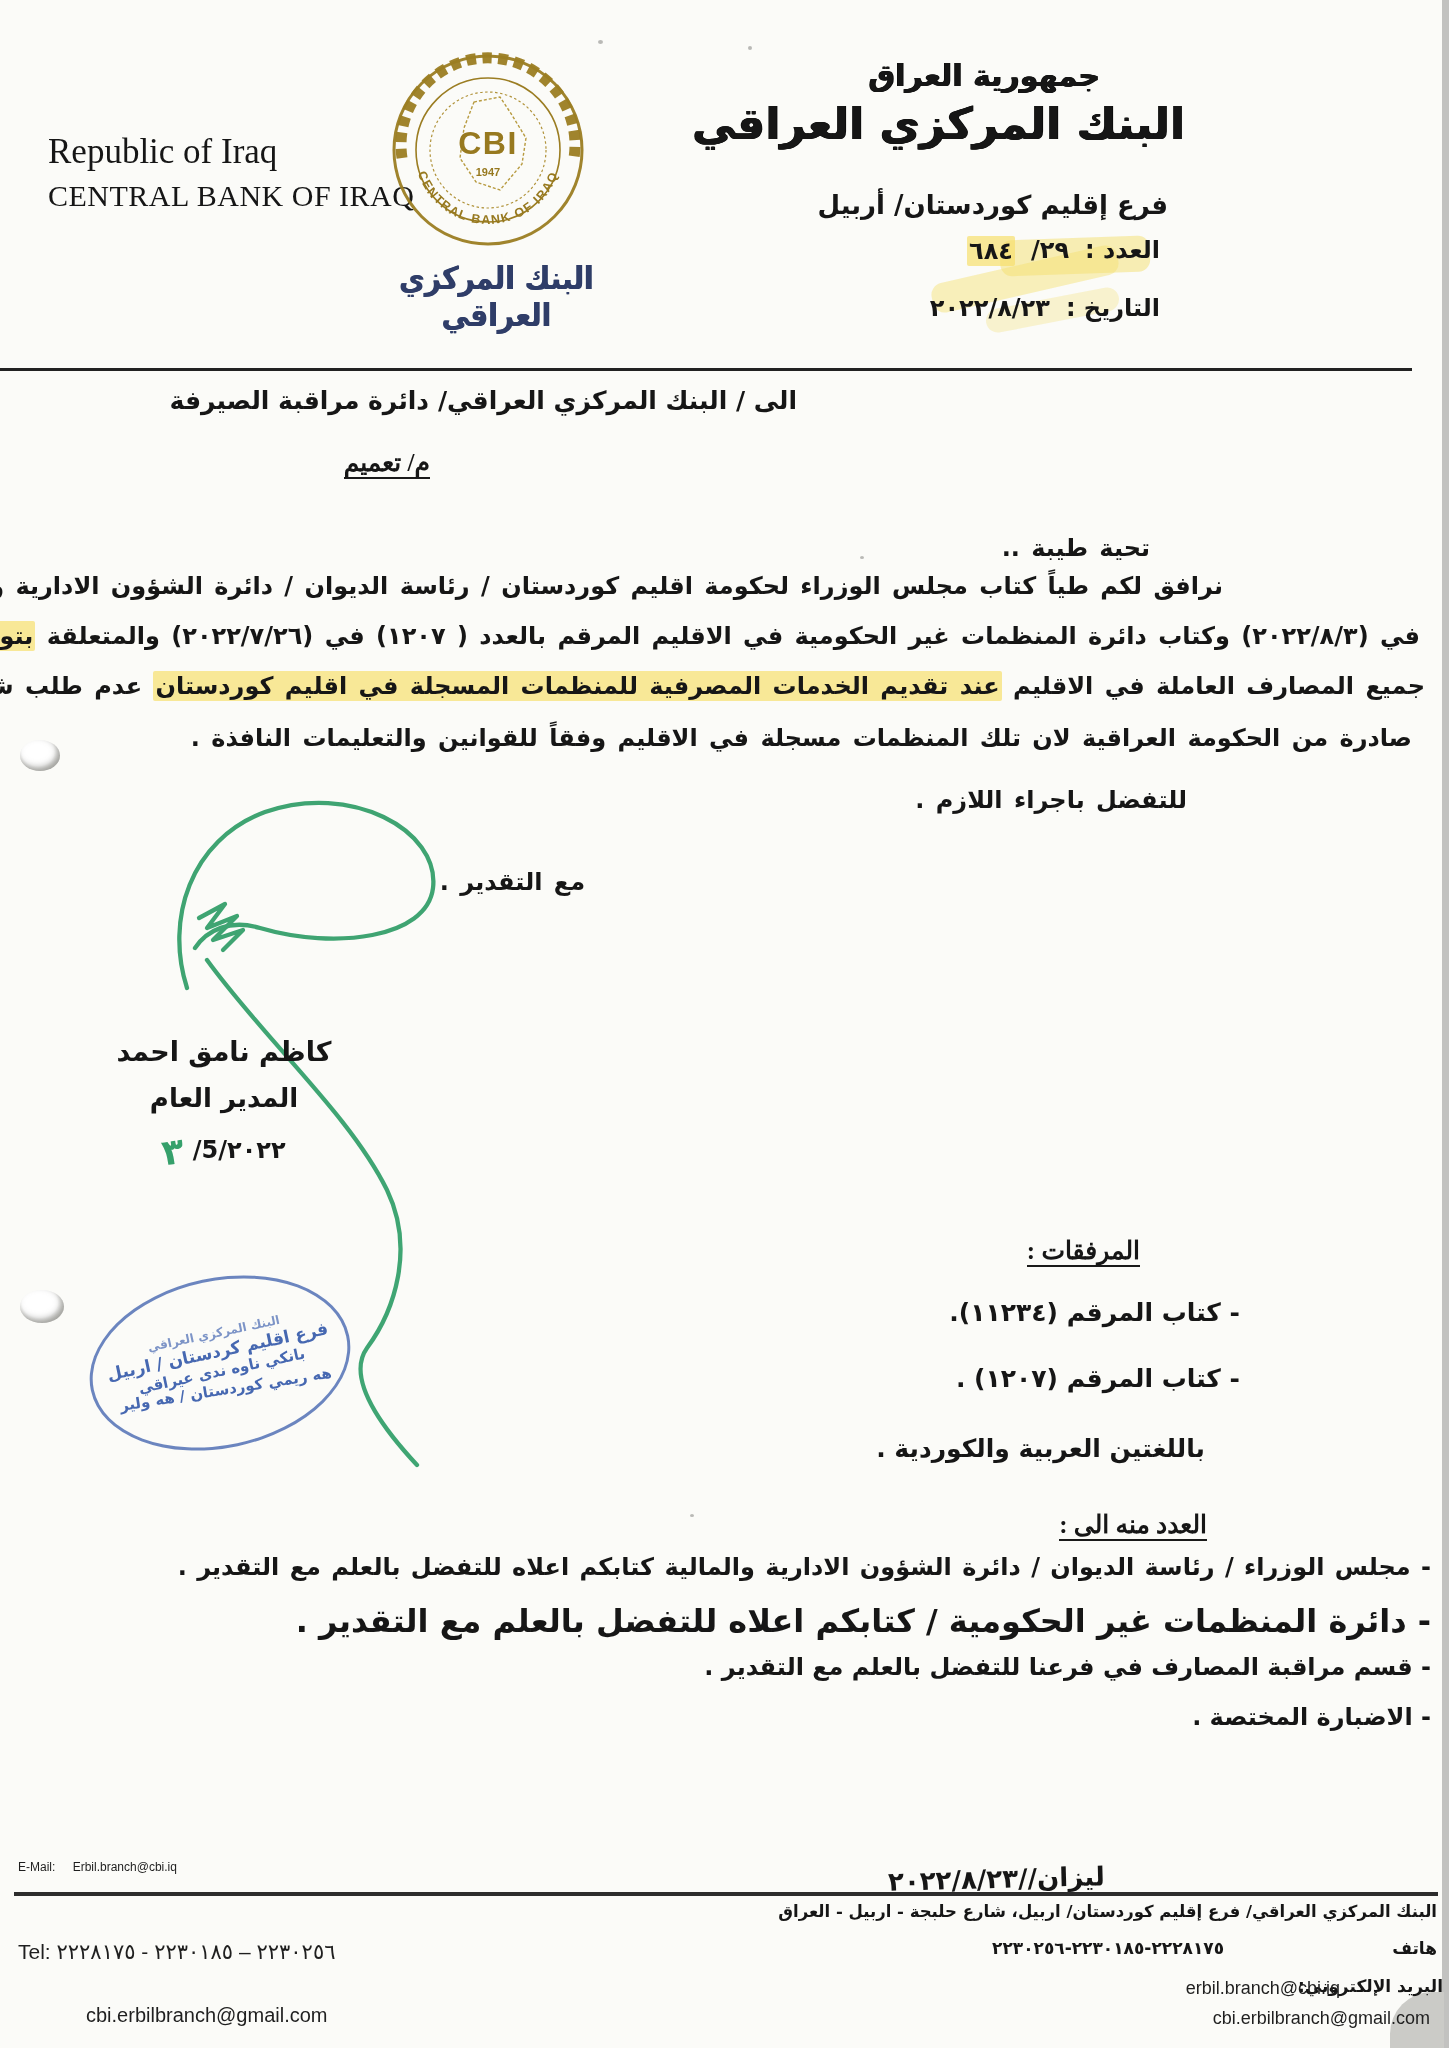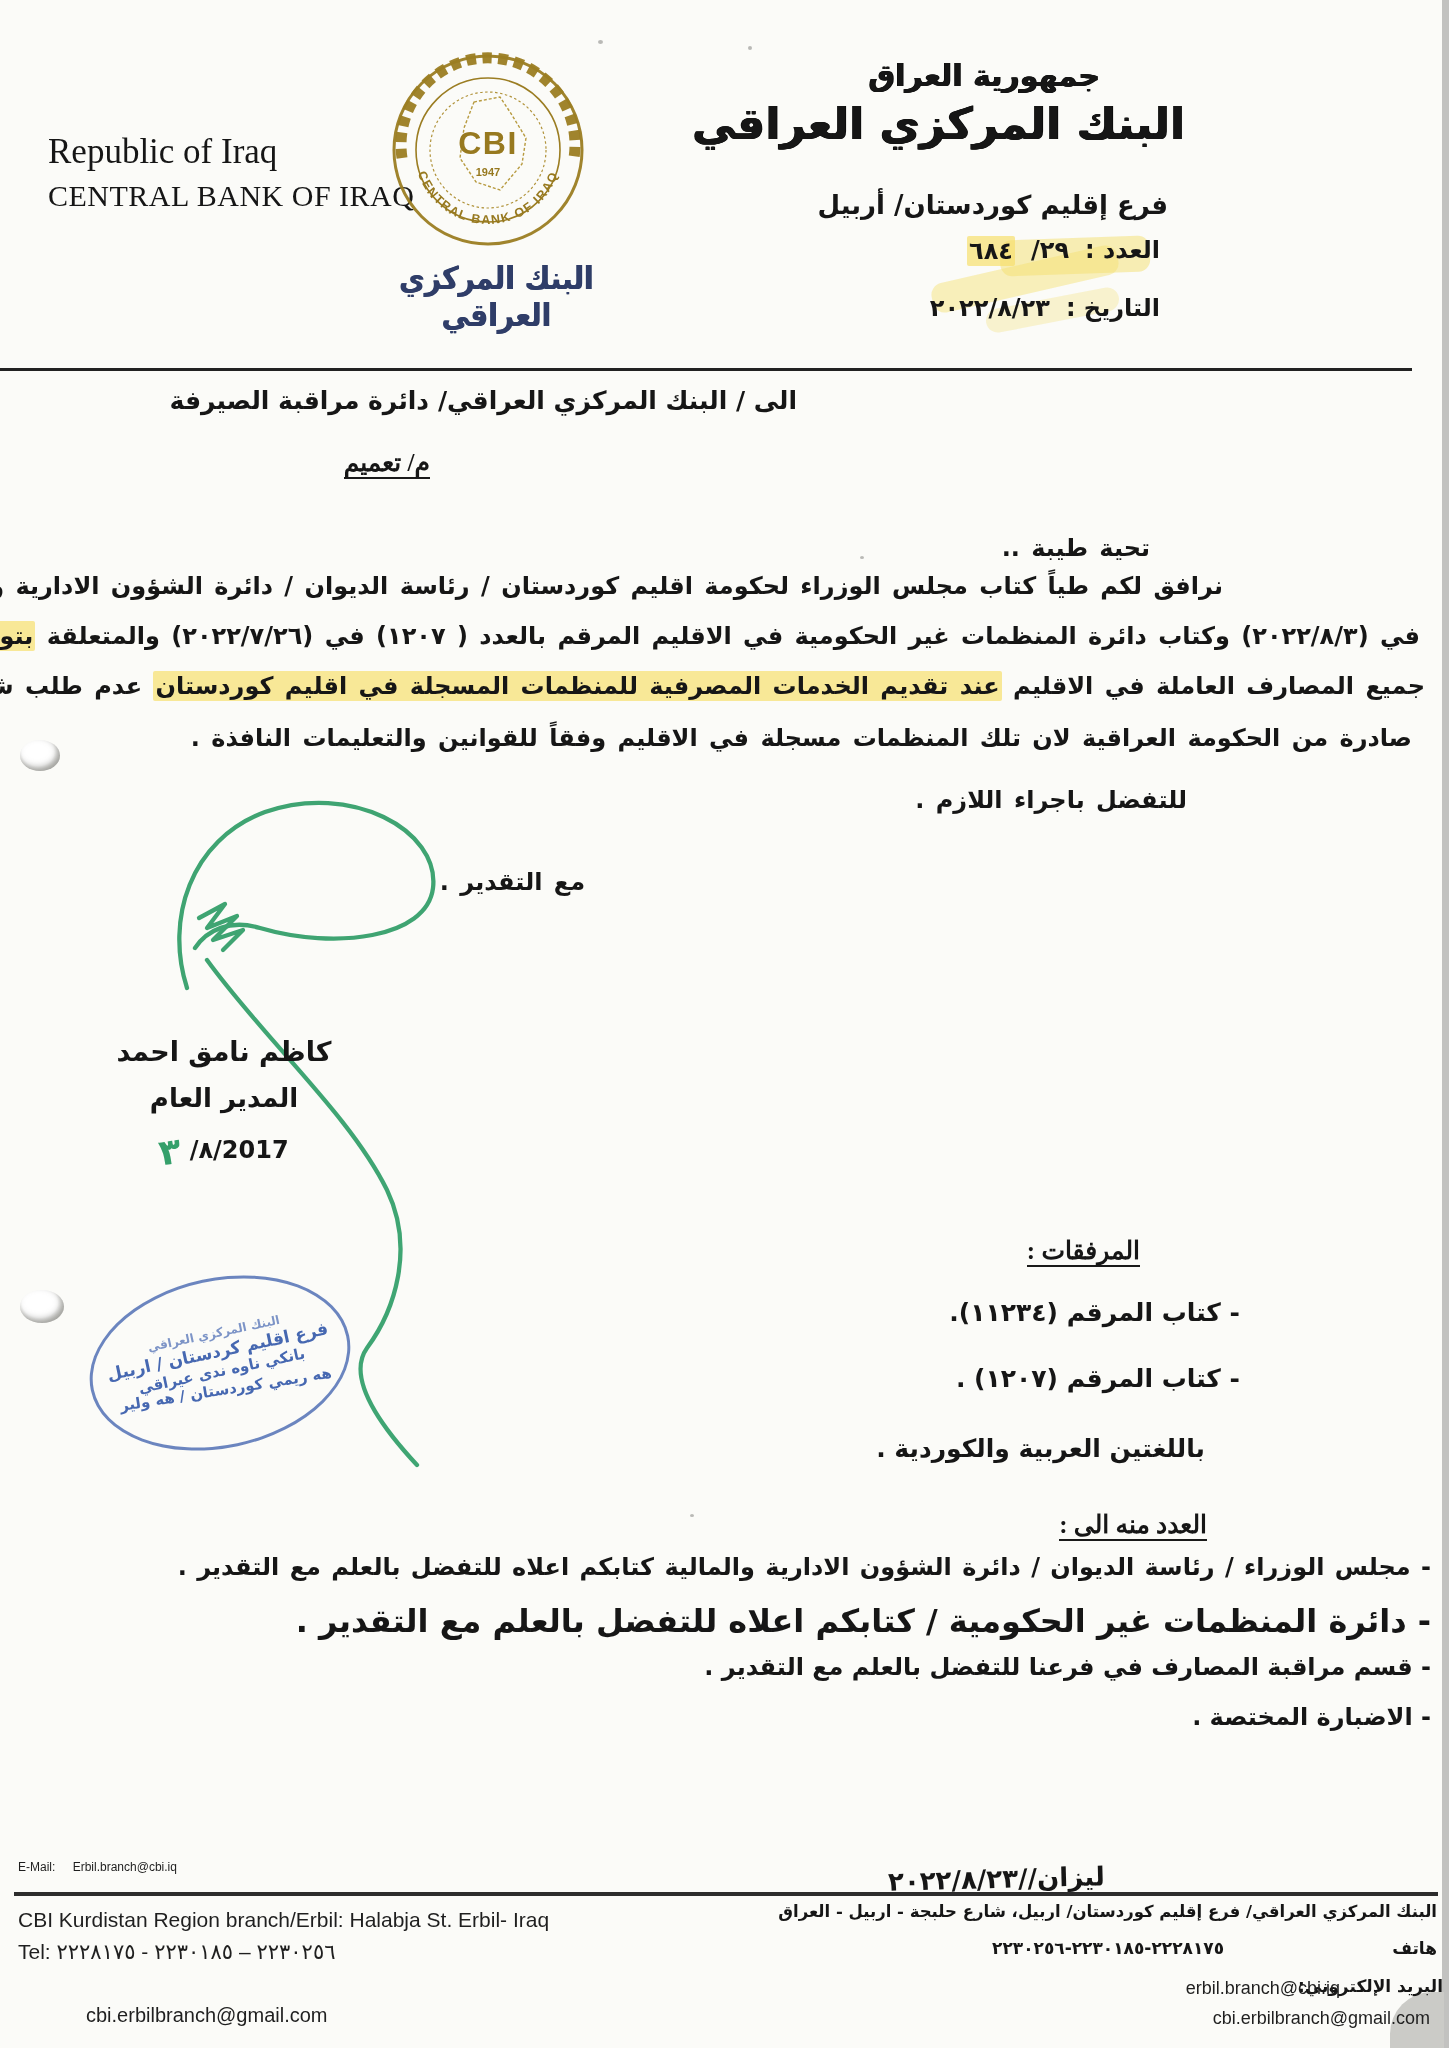--- a/index.html
+++ b/index.html
@@ -104,21 +104,21 @@
       <path d="M 92 218 C 70 150, 95 70, 170 42 C 255 12, 345 60, 338 118 C 332 168, 240 180, 165 158 C 135 149, 112 160, 100 178"></path>
       <path d="M 104 148 l 26 -14 l -18 24 l 30 -12 l -24 24 l 30 -10 l -20 20"></path>
       <path d="M 112 190 C 170 270, 255 345, 292 420 C 320 478, 300 540, 272 578 C 252 606, 282 652, 322 695"></path>
     </g>
   </svg>
 
   <div class="abs ar" dir="rtl" style="left:112px;top:1036px;width:224px;text-align:center;">
     <div class="b nowrap" style="font-size:27px;">كاظم نامق احمد</div>
     <div class="b nowrap" style="font-size:26px;margin-top:16px;">المدير العام</div>
     <div class="b nowrap" style="font-size:24px;margin-top:12px;">
-      <span>2017/٨/</span>
+      <span>٢٠٢٢/5/</span>
       <span style="color:#35a06b;font-size:36px;display:inline-block;transform:translateY(6px) rotate(-8deg);">٣</span>
     </div>
   </div>
 
   <div class="stampbox abs ar" dir="rtl" style="left:88px;top:1278px;width:258px;height:164px;">
     <div style="font-size:12px;opacity:.7;">البنك المركزي العراقي</div>
     <div style="font-size:17px;">فرع اقليم كردستان / اربيل</div>
     <div style="font-size:15px;">بانكي ناوه ندى عيراقي</div>
     <div style="font-size:15px;transform:rotate(3deg);">هه ريمي كوردستان / هه ولير</div>
   </div>
@@ -135,21 +135,20 @@
   </div>
   <div class="abs ar b nowrap" dir="rtl" style="right:18px;top:1553px;font-size:24px;word-spacing:2px;">- مجلس الوزراء / رئاسة الديوان / دائرة الشؤون الادارية والمالية كتابكم اعلاه للتفضل بالعلم مع التقدير .</div>
   <div class="abs ar b nowrap" dir="rtl" style="right:18px;top:1602px;font-size:32px;">- دائرة المنظمات غير الحكومية / كتابكم اعلاه للتفضل بالعلم مع التقدير .</div>
   <div class="abs ar b nowrap" dir="rtl" style="right:18px;top:1653px;font-size:24px;">- قسم مراقبة المصارف في فرعنا للتفضل بالعلم مع التقدير .</div>
   <div class="abs ar b nowrap" dir="rtl" style="right:18px;top:1703px;font-size:24px;">- الاضبارة المختصة .</div>
 
   <div class="abs ar b nowrap" dir="rtl" style="right:344px;top:1864px;font-size:26px;transform:rotate(-1.5deg);">ليزان//٢٠٢٢/٨/٢٣</div>
 
   <div class="abs" style="left:14px;top:1892px;width:1424px;height:4px;background:#2d2d2d;"></div>
 
-  <div class="abs f-en nowrap" style="left:18px;top:1908px;font-size:21px;">CBI Kurdistan Region branch/Erbil: Halabja St. Erbil- Iraq</div>
   <div class="abs f-en nowrap" style="left:18px;top:1940px;font-size:21px;">Tel: ٢٢٣٠٢٥٦ – ٢٢٣٠١٨٥ - ٢٢٢٨١٧٥</div>
   <div class="abs f-en nowrap" style="left:18px;top:1860px;font-size:12px;">
     <span>E-Mail:</span>
     <span style="margin-left:14px;">Erbil.branch@cbi.iq</span>
   </div>
   <div class="abs f-en nowrap" style="left:86px;top:2004px;font-size:20px;">cbi.erbilbranch@gmail.com</div>
 
   <div class="abs ar b nowrap" dir="rtl" style="right:12px;top:1902px;font-size:16.5px;">البنك المركزي العراقي/ فرع إقليم كوردستان/ اربيل، شارع حلبجة - اربيل - العراق</div>
   <div class="abs ar b" dir="rtl" style="right:12px;top:1938px;width:445px;display:flex;justify-content:space-between;font-size:17px;">
     <span>هاتف</span>

